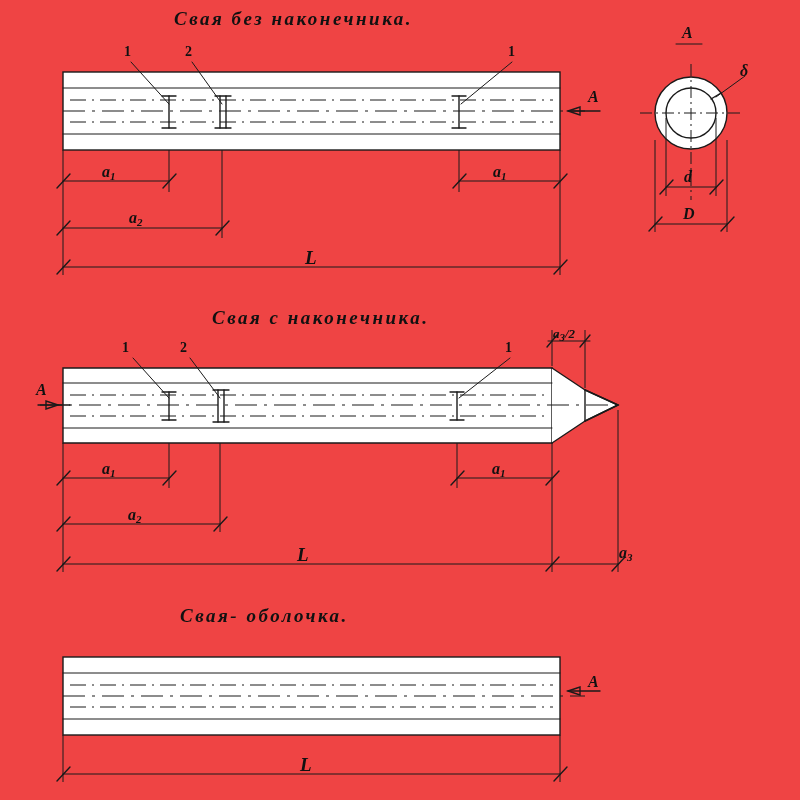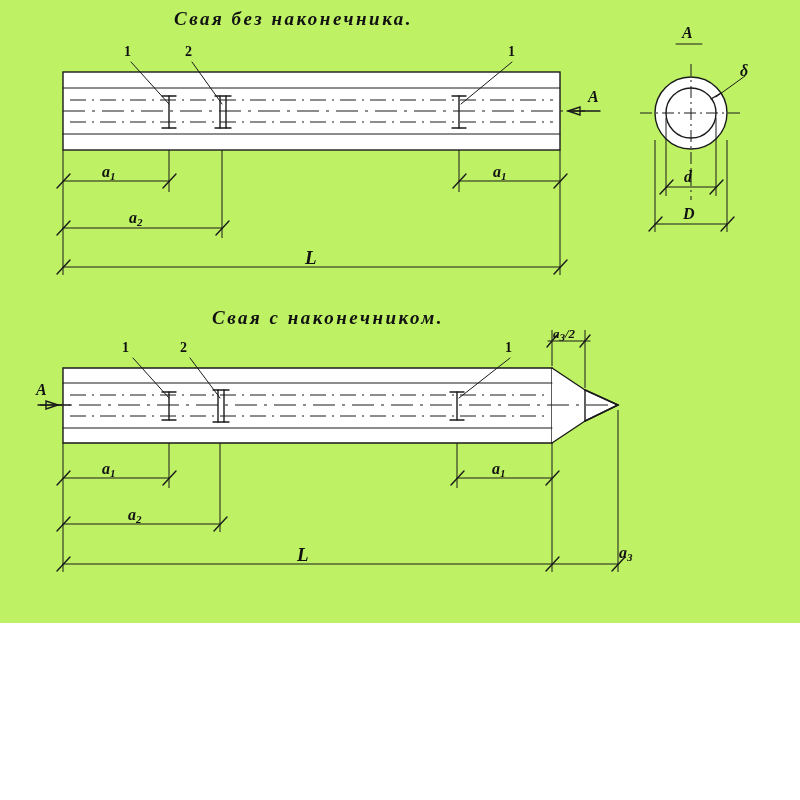--- a/index.html
+++ b/index.html
@@ -6,22 +6,22 @@
     margin: 0;
     padding: 0;
     background: #ffffff;
   }
   body {
     font-family: "Liberation Serif", serif;
   }
   #sheet {
     position: relative;
     width: 800px;
-    height: 623px;
-    background: #bef264;
+    height: 800px;
+    background: #ef4444;
     overflow: hidden;
   }
   svg#drawing {
     position: absolute;
     left: 0;
     top: 0;
     width: 800px;
     height: 800px;
   }
   .ln {
@@ -294,34 +294,35 @@
   <div class="lbl dim" style="left:102px; top:163px;"><span>a</span><span class="sub">1</span></div>
   <div class="lbl dim" style="left:493px; top:163px;"><span>a</span><span class="sub">1</span></div>
   <div class="lbl dim" style="left:129px; top:209px;"><span>a</span><span class="sub">2</span></div>
   <div class="lbl dim" style="left:305px; top:247px; font-size:19px;">L</div>
 
   <div class="lbl sectlbl" style="left:682px; top:24px;">A</div>
   <div class="lbl dim" style="left:740px; top:62px;">δ</div>
   <div class="lbl dim" style="left:684px; top:168px;">d</div>
   <div class="lbl dim" style="left:683px; top:205px;">D</div>
 
-  <div class="lbl title-hand" style="left:212px; top:307px;">Свая с наконечником.</div>
+  <div class="lbl title-hand" style="left:212px; top:307px;">Свая с наконечника.</div>
 
   <div class="lbl callout" style="left:122px; top:340px;">1</div>
   <div class="lbl callout" style="left:180px; top:340px;">2</div>
   <div class="lbl callout" style="left:505px; top:340px;">1</div>
 
   <div class="lbl dim-small" style="left:553px; top:318px;"><span>a</span><span class="sub">3</span><span>/2</span></div>
 
   <div class="lbl sectlbl" style="left:36px; top:381px;">A</div>
 
   <div class="lbl dim" style="left:102px; top:460px;"><span>a</span><span class="sub">1</span></div>
   <div class="lbl dim" style="left:492px; top:460px;"><span>a</span><span class="sub">1</span></div>
   <div class="lbl dim" style="left:128px; top:506px;"><span>a</span><span class="sub">2</span></div>
   <div class="lbl dim" style="left:297px; top:544px; font-size:19px;">L</div>
   <div class="lbl dim" style="left:578px; top:544px;margin-left:41px;"><span>a</span><span class="sub">3</span></div>
 
+  <div class="lbl title-hand" style="left:180px; top:605px;">Свая- оболочка.</div>
 
   <div class="lbl sectlbl" style="left:588px; top:673px;">A</div>
 
   <div class="lbl dim" style="left:300px; top:754px; font-size:19px;">L</div>
 
 </div>
 
 </body></html>

